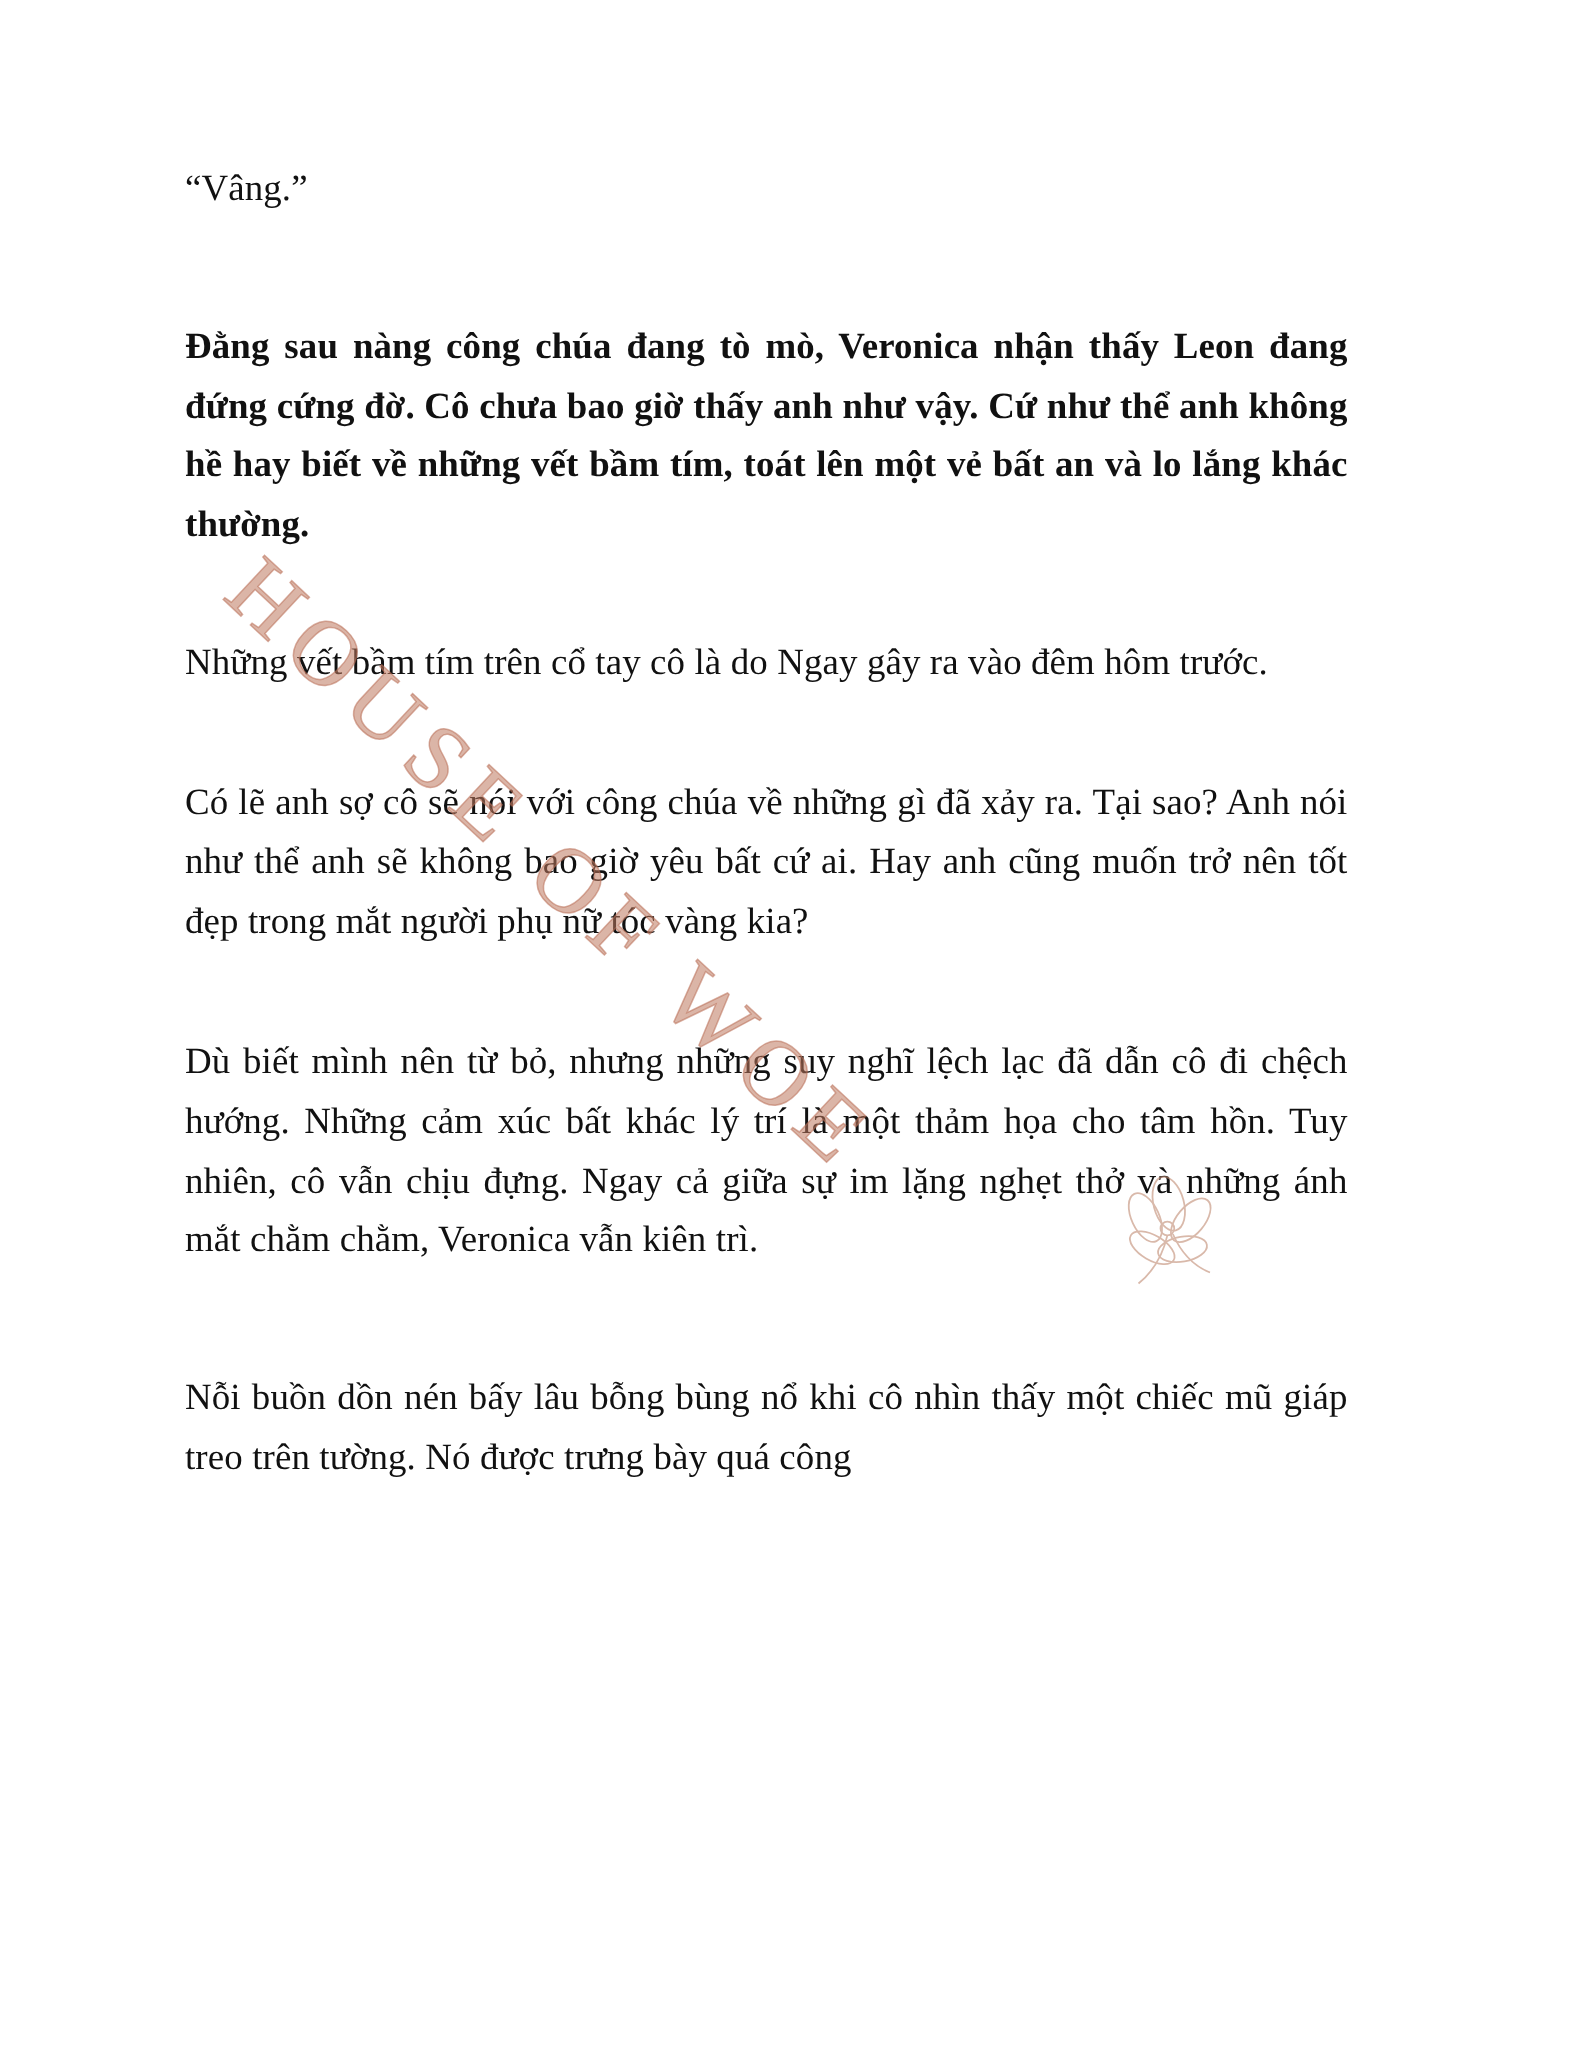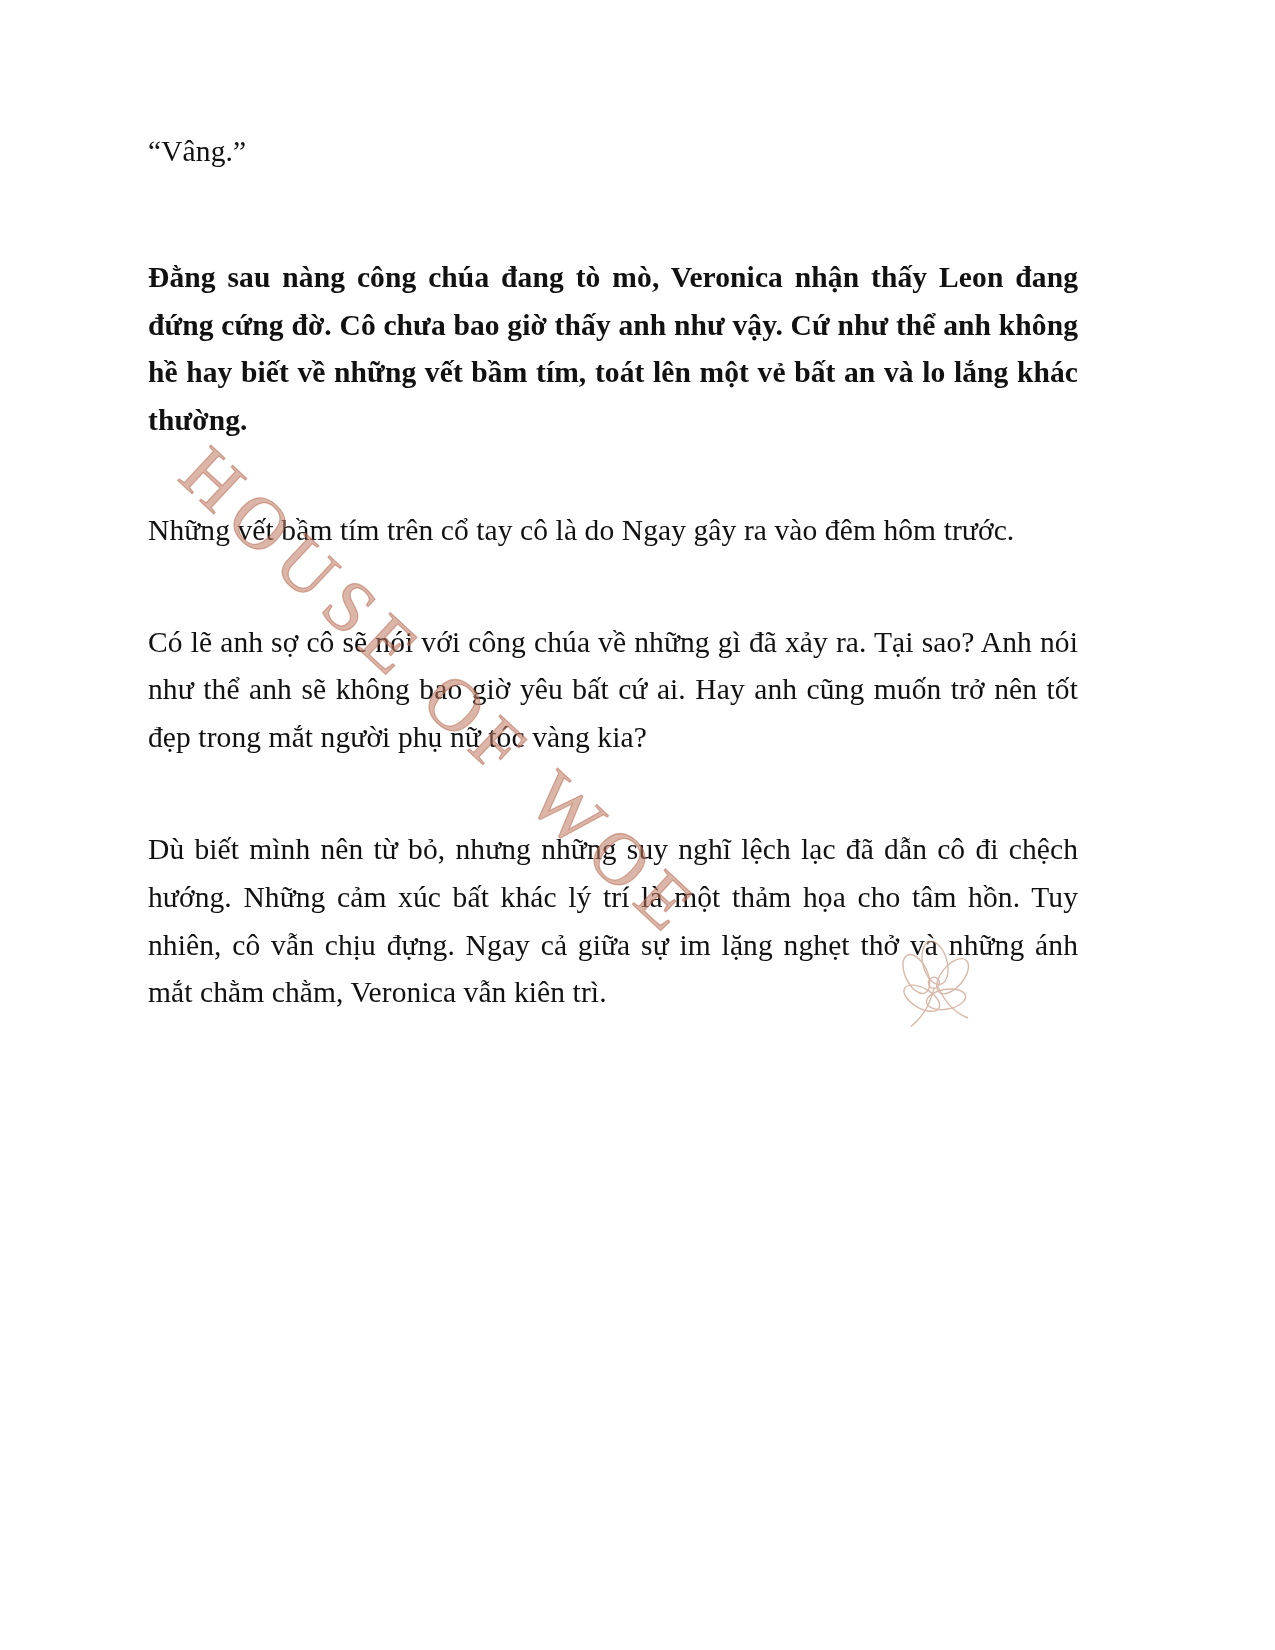--- a/index.html
+++ b/index.html
@@ -87,20 +87,21 @@
 <body>
 
 <div class="page">
 
   <div class="content">
     <p class="para p1">“Vâng.”</p>
     <p class="para p2">Đằng sau nàng công chúa đang tò mò, Veronica nhận thấy Leon đang đứng cứng đờ. Cô chưa bao giờ thấy anh như vậy. Cứ như thể anh không hề hay biết về những vết bầm tím, toát lên một vẻ bất an và lo lắng khác thường.</p>
     <p class="para p3">Những vết bầm tím trên cổ tay cô là do Ngay gây ra vào đêm hôm trước.</p>
     <p class="para p4">Có lẽ anh sợ cô sẽ nói với công chúa về những gì đã xảy ra. Tại sao? Anh nói như thể anh sẽ không bao giờ yêu bất cứ ai. Hay anh cũng muốn trở nên tốt đẹp trong mắt người phụ nữ tóc vàng kia?</p>
     <p class="para p5">Dù biết mình nên từ bỏ, nhưng những suy nghĩ lệch lạc đã dẫn cô đi chệch hướng. Những cảm xúc bất khác lý trí là một thảm họa cho tâm hồn. Tuy nhiên, cô vẫn chịu đựng. Ngay cả giữa sự im lặng nghẹt thở và những ánh mắt chằm chằm, Veronica vẫn kiên trì.</p>
+    <p class="para last">Nỗi buồn dồn nén bấy lâu bỗng bùng nổ khi cô nhìn thấy một chiếc mũ giáp treo trên tường. Nó được trưng bày quá công</p>
   </div>
 
   <div class="watermark">
     <div class="watermark-text">HOUSE OF WOE</div>
     <svg class="watermark-flower" viewBox="0 0 100 100">
       <g stroke="#c08b73" stroke-width="1.3" fill="none">
         <ellipse cx="50" cy="30" rx="11" ry="20" transform="rotate(-15 50 30)"></ellipse>
         <ellipse cx="66" cy="42" rx="10" ry="19" transform="rotate(40 66 42)"></ellipse>
         <ellipse cx="60" cy="63" rx="9" ry="18" transform="rotate(80 60 63)"></ellipse>
         <ellipse cx="38" cy="62" rx="9" ry="18" transform="rotate(120 38 62)"></ellipse>

